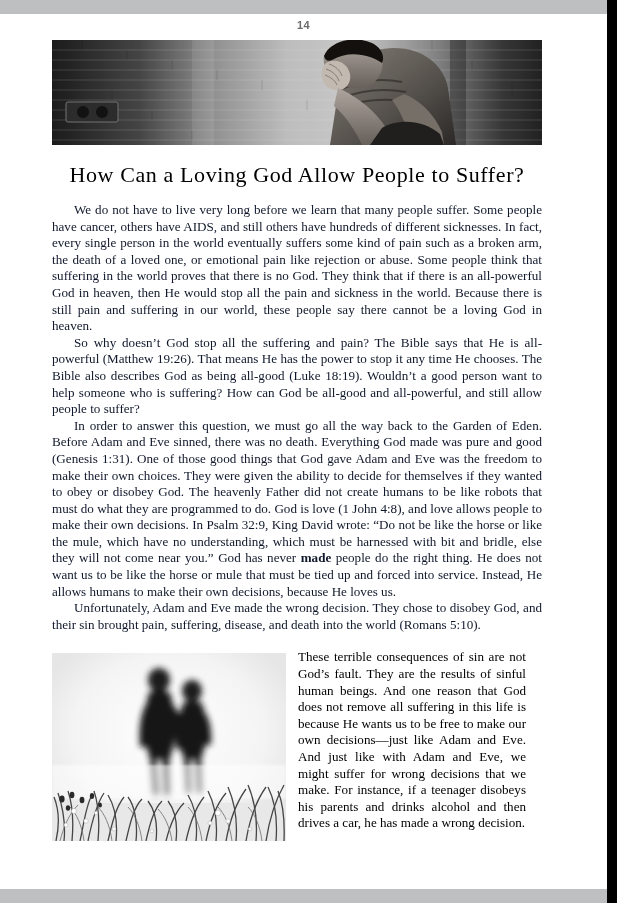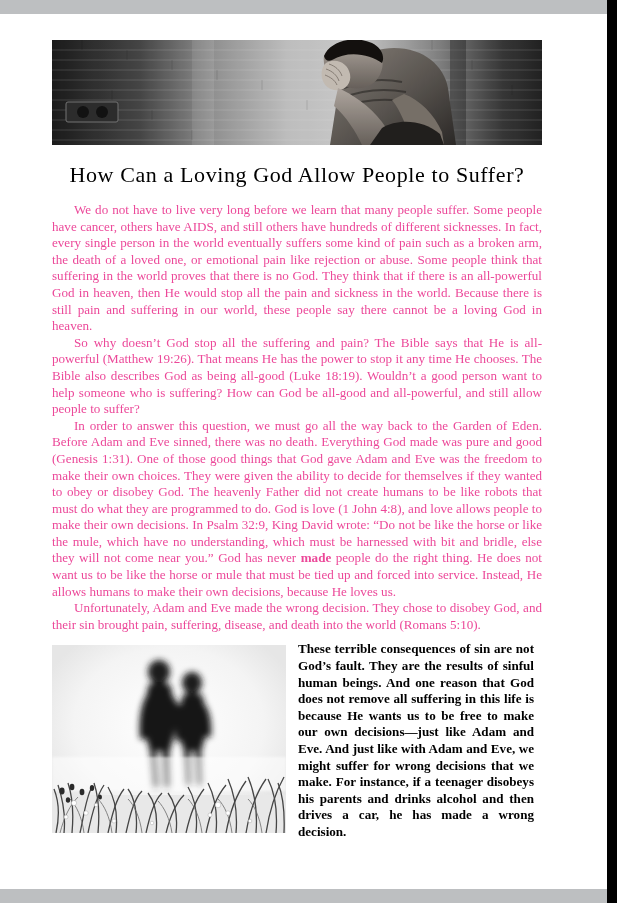--- a/index.html
+++ b/index.html
@@ -95,21 +95,21 @@
     color: #000000;
   }
 
   p.body-par {
     font-size: 13.1px;
     line-height: 16.6px;
     text-align: justify;
     text-justify: inter-word;
     margin: 0;
     text-indent: 22px;
-    color: #ec4899;
+    color: #0f172a;
     -webkit-hyphens: none;
     hyphens: none;
   }
 
   b.emph { font-weight: 700; }
 
   
   .wrap-block {
     position: relative;
     margin-top: 0;
@@ -121,36 +121,36 @@
     margin: 4px 12px 6px 0;
     background: #ffffff;
     overflow: hidden;
   }
   .photo-bottom svg { display: block; }
 
   p.wrap-par {
     font-size: 13.1px;
     line-height: 16.6px;
     text-align: justify;
-    margin: 8px;
+    margin: 16px;
     text-indent: 0;
     color: #000;
-    font-weight: bold;
   }
   .clearfix::after { content: ""; display: block; clear: both; }
 </style>
 </head>
 <body>
 
 <div id="viewer">
 
   <div class="chrome-band top"></div>
 
   <div class="page">
 
+    <div class="folio">14</div>
 
     <div class="photo-top">
       <svg width="490" height="105" viewBox="0 0 490 105" xmlns="http://www.w3.org/2000/svg">
         <defs>
           <linearGradient id="wallg" x1="0" y1="0" x2="1" y2="0">
             <stop offset="0%" stop-color="#1d1d1d"></stop>
             <stop offset="18%" stop-color="#4a4a4a"></stop>
             <stop offset="33%" stop-color="#9a9a9a"></stop>
             <stop offset="48%" stop-color="#c9c9c9"></stop>
             <stop offset="62%" stop-color="#d6d6d6"></stop>

